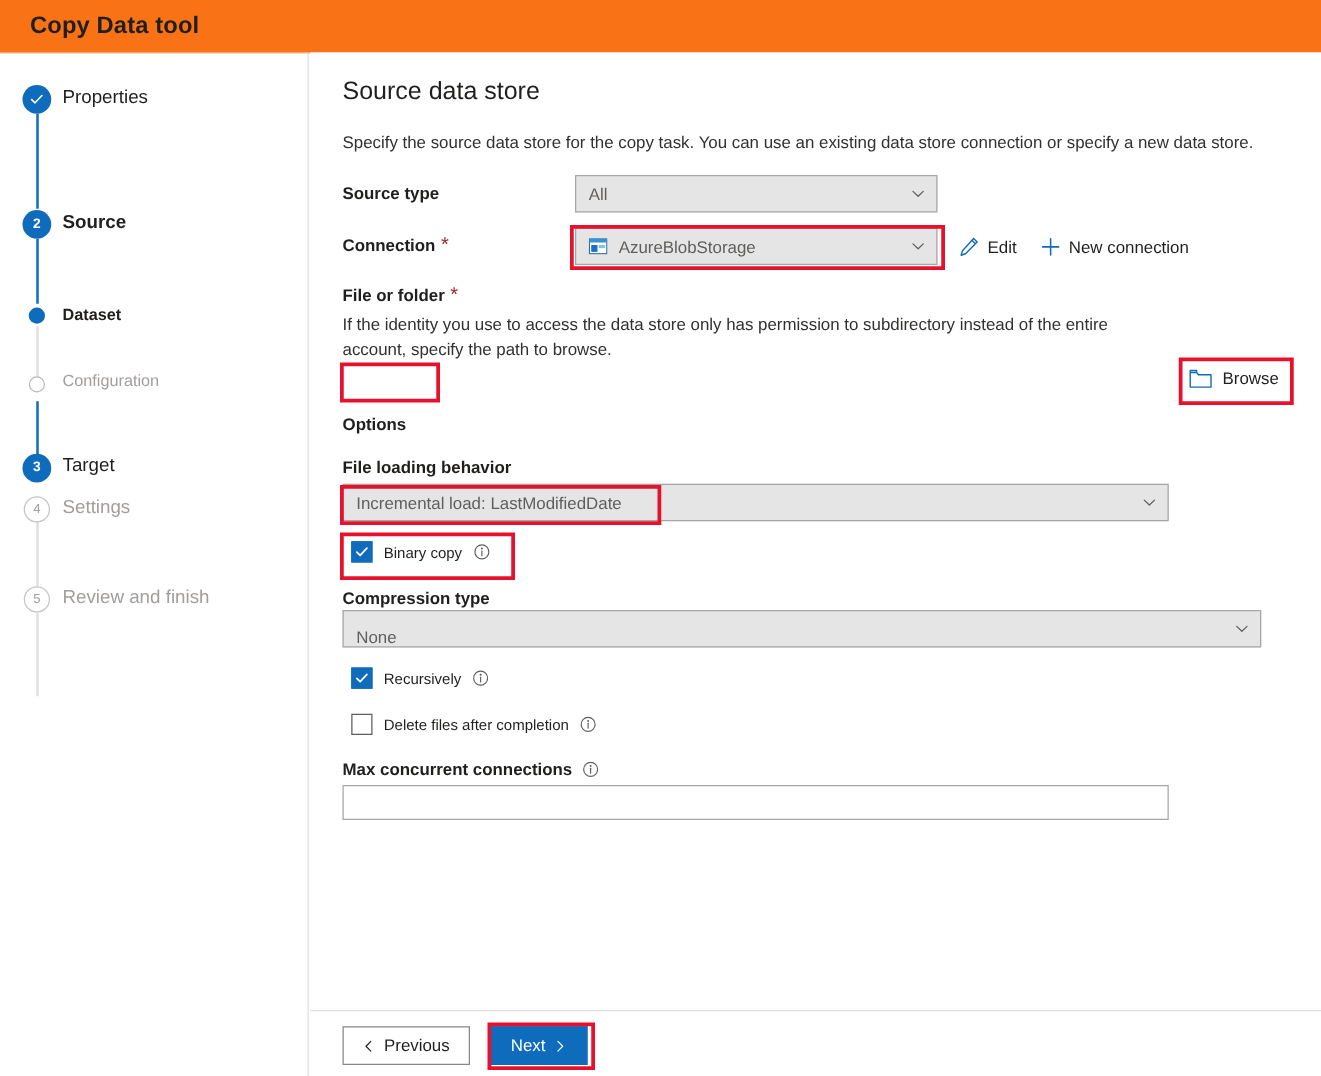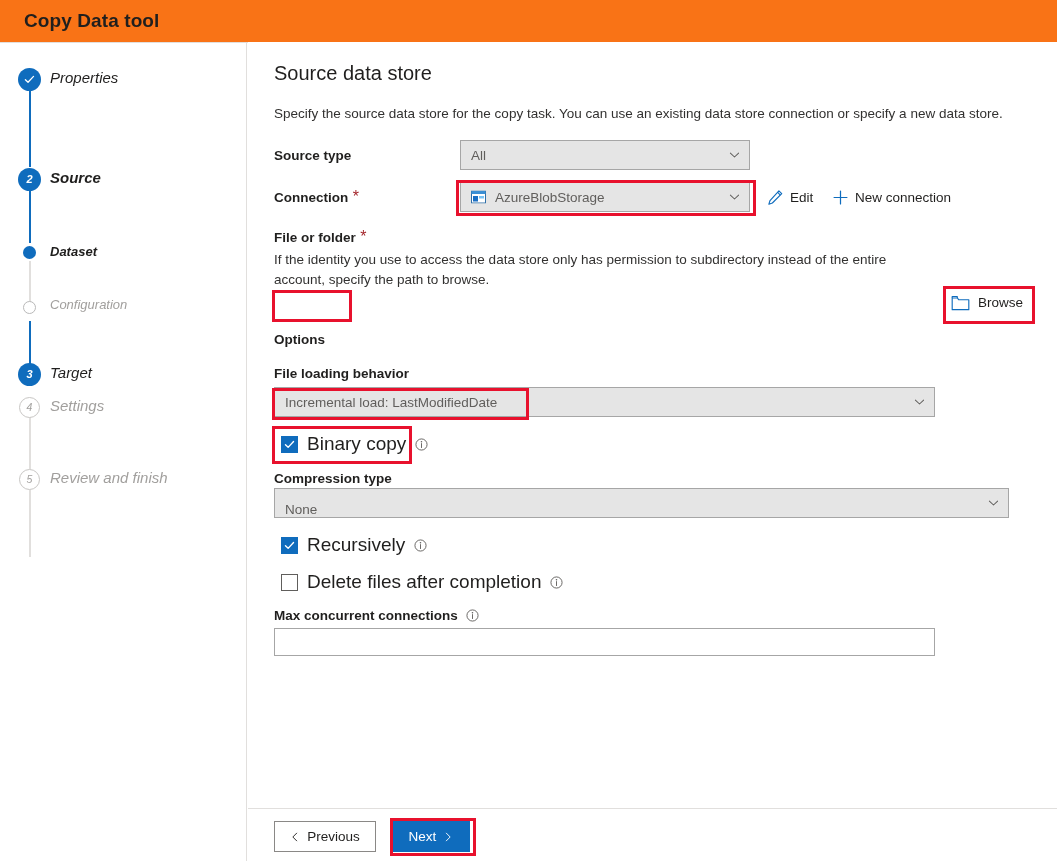--- a/index.html
+++ b/index.html
@@ -22,21 +22,21 @@
   .titlebar .title {
     position:absolute; left:24px; top:10px;
     font-size:19px; font-weight:600; color:#201f1e; letter-spacing:.1px;
   }
 
   
   .sidebar {
     position:absolute; left:0; top:43px; width:247px; height:818px;
     background:#ffffff; border-right:1px solid #e1dfdd;
   }
-  .step { position:absolute; left:0; width:215px; height:28px;font-style:italic; }
+  .step { position:absolute; left:0; width:215px; height:28px; }
   .step .marker {
     position:absolute; left:18px; top:0; width:23px; height:23px; border-radius:50%;
     display:flex; align-items:center; justify-content:center;
     font-size:11px; font-weight:600; line-height:1;
   }
   .marker.done  { background:#0f6cbd; color:#fff; }
   .marker.active{ background:#0f6cbd; color:#fff; }
   .marker.small {
     width:13px; height:13px; left:23px; top:5px; background:#0f6cbd;
   }
@@ -96,21 +96,21 @@
   }
   .linkbtn .gl { color:#0f6cbd; display:flex; align-items:center; }
 
   
   .cbrow { position:absolute; display:flex; align-items:center; gap:9px; }
   .cbox {
     width:17px; height:17px; border:1px solid #605e5c; background:#fff;
     display:flex; align-items:center; justify-content:center; flex:none;
   }
   .cbox.checked { background:#0f6cbd; border-color:#0f6cbd; }
-  .cbrow .cblabel { font-size:19px; color:#201f1e; }
+  .cbrow .cblabel { font-size:12px; color:#201f1e; }
   .infoic {
     display:inline-flex; width:13px; height:13px; flex:none;
     align-items:center; justify-content:center;
   }
 
   
   .footer {
     position:absolute; left:248px; top:808px; width:809px; height:53px;
     background:#fff; border-top:1px solid #e1dfdd;
   }

